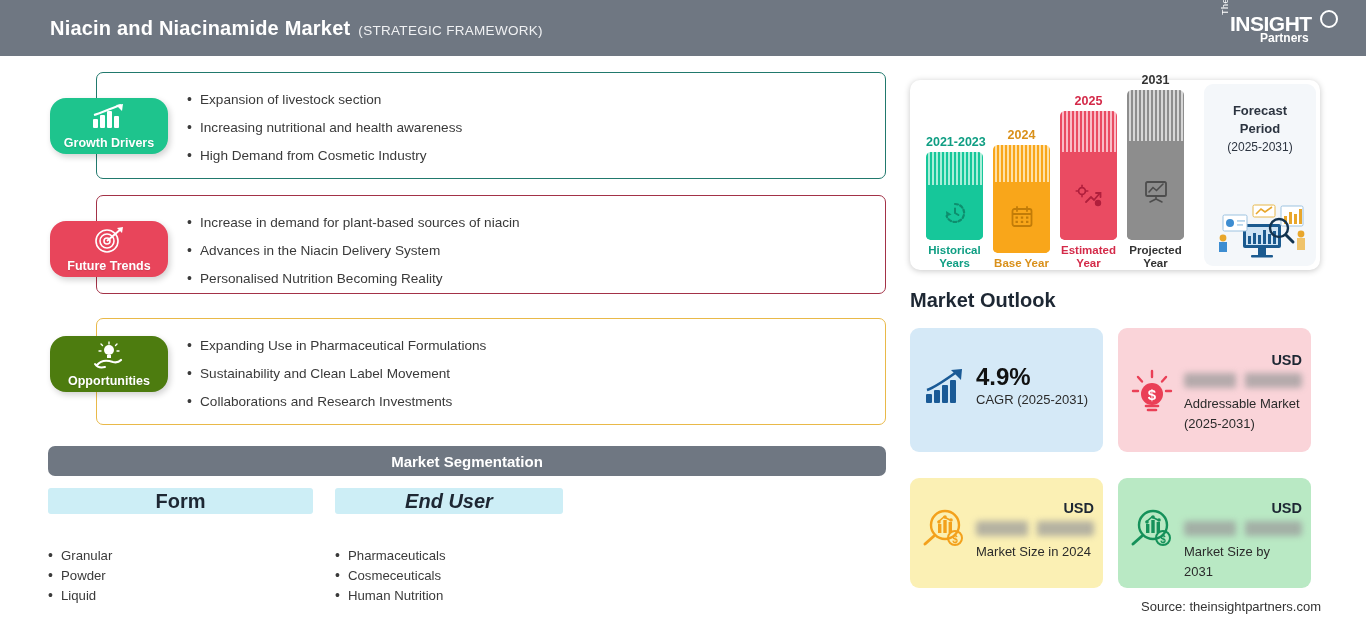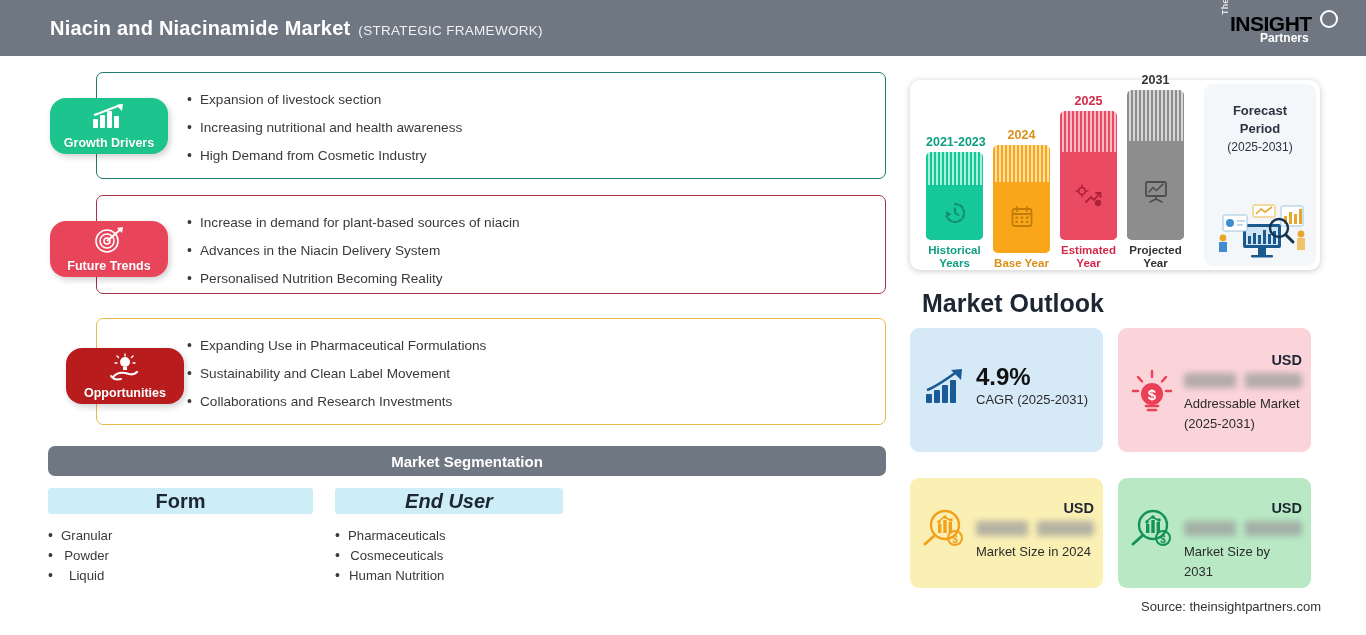--- a/index.html
+++ b/index.html
@@ -28,21 +28,21 @@
   .logo {
     position: absolute; right: 28px; top: 9px; width: 118px; height: 40px;
     color: #fff;
   }
   .logo-the {
     position:absolute; left:0; top:6px; font-size:9px; letter-spacing:.5px;
     transform: rotate(-90deg); transform-origin: left top; color:#fff;
   }
   .logo-insight {
     position:absolute; left:10px; top:3px; font-size:21px; font-weight:bold;
-    letter-spacing:-.5px; color:#000000;
+    letter-spacing:-.5px; color:#ffffff;
   }
   .logo-partners {
     position:absolute; left:40px; top:22px; font-size:12px; font-weight:bold;
     color:#fff;
   }
   .logo-ring {
     position:absolute; right:0px; top:1px; width:18px; height:18px;
     border:2.5px solid #fff; border-radius:50%;
   }
 
@@ -62,33 +62,33 @@
                        color:#3a3a3a; font-size:14px; }
 
   .badge { position:absolute; left:50px; width:118px; height:56px; border-radius:16px;
            display:flex; flex-direction:column; align-items:center; justify-content:flex-end;
            box-shadow: 2px 3px 6px rgba(0,0,0,.18); }
   .badge .b-label { color:#fff; font-size:12.5px; font-weight:bold; padding-bottom:4px;
                     text-shadow: 0 1px 1px rgba(0,0,0,.12); }
   .badge svg { position:absolute; top:5px; left:50%; transform:translateX(-50%); }
   .badge.b-green  { top: 42px;  background:#1ec48d; }
   .badge.b-red    { top: 165px; background:#e8455b; }
-  .badge.b-orange { top: 292px; background:#b91c1c;margin-left:16px; }
+  .badge.b-orange { top: 280px; background:#4d7c0f; }
 
   
   .seg-header { position:absolute; left:48px; top:390px; width:838px; height:30px;
                 background:#6f7782; border-radius:7px; color:#fff;
                 font-size:15px; font-weight:bold; display:flex;
                 align-items:center; justify-content:center; }
   .seg-pill { position:absolute; top:432px; height:26px; background:#cdeef6;
               border-radius:3px; display:flex; align-items:center; justify-content:center;
               color:#1d2733; font-size:20px; font-weight:bold; }
   .seg-pill.p1 { left:48px;  width:265px; }
   .seg-pill.p2 { left:335px; width:228px;font-style:italic; }
-  .seg-list { position:absolute; top:470px;text-align:center; }
+  .seg-list { position:absolute; top:490px; }
   .seg-list.l1 { left:48px; }
   .seg-list.l2 { left:335px; }
   .seg-list li { list-style:none; font-size:13.2px; color:#3a3a3a; line-height:20px;
                  position:relative; padding-left:13px; }
   .seg-list li:before { content:"•"; position:absolute; left:0; top:-1px; font-size:14px; }
 
   
   .right { position:absolute; left:900px; top:56px; width:466px; height:579px; }
 
   .forecast-card { position:absolute; left:10px; top:24px; width:410px; height:190px;
@@ -103,21 +103,21 @@
                 display:flex; align-items:center; justify-content:center; }
   .bar-cap { font-size:11.5px; font-weight:bold; line-height:13px; margin-top:4px; }
 
   .fc-panel { position:absolute; right:4px; top:4px; width:112px; height:182px;
               background:#f4f7fa; border-radius:9px; }
   .fc-title { padding-top:18px; text-align:center; font-size:13px; font-weight:bold;
               color:#2c3440; line-height:18px; }
   .fc-sub { text-align:center; font-size:12px; color:#2c3440; margin-top:2px; }
 
   .outlook-title { position:absolute; left:10px; top:233px;
-                   font-size:25px; font-weight:bold; color:#1d2733;margin-left:12px; }
+                   font-size:20px; font-weight:bold; color:#1d2733; }
 
   .ocard { position:absolute; border-radius:9px; }
   .ocard .usd { font-size:14.5px; font-weight:bold; color:#1d2733;text-align:right; }
   .ocard .blur { height:15px; border-radius:3px; margin:5px 0 6px 0;
                  background: linear-gradient(90deg,#9a9a9a 0 44%, transparent 44% 52%, #9a9a9a 52% 100%);
                  filter: blur(3.2px); opacity:.72; }
   .ocard .cap { font-size:13px; color:#2b2b2b; line-height:20px; }
   .ocard .big { font-size:24px; font-weight:bold; color:#111; line-height:26px; }
 
   .c-blue   { left:10px;  top:272px; width:193px; height:124px; background:#d5e9f7; }

